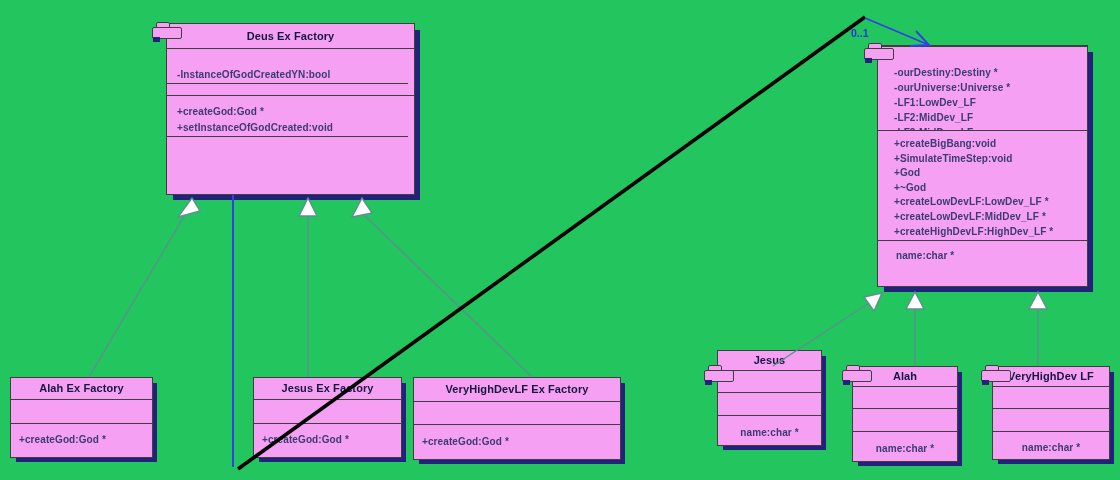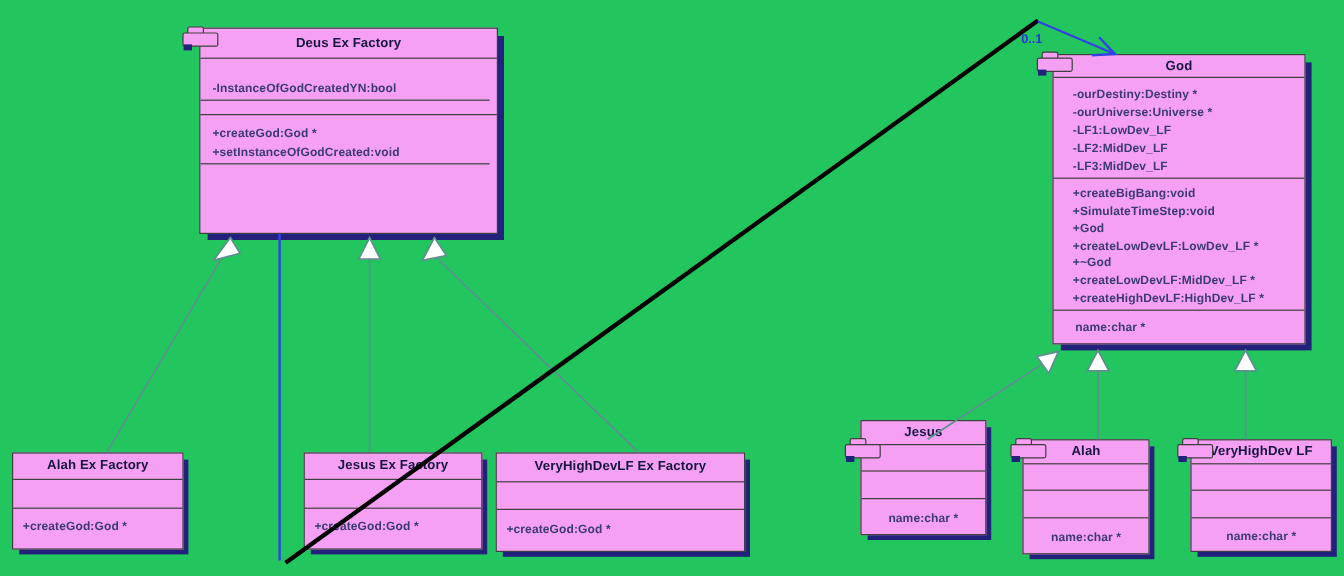--- a/index.html
+++ b/index.html
@@ -53,34 +53,33 @@
       <div class="m ul-full">+setInstanceOfGodCreated:void</div>
     </div>
   </div>
   <div class="icon" style="left:152px;top:22px">
     <i class="tab"></i>
     <i class="bar"></i>
     <i class="dot"></i>
   </div>
 
   <div class="cls" style="left:877px;top:45px;width:211px;height:242px">
-    <div class="title" style="height:18px;line-height:18px">God</div>
-    <div class="sec" style="height:84px;padding-top:7px;line-height:15px">
+    <div class="sec" style="height:84px;padding-top:18px;line-height:15px">
       <div class="m" style="padding-left:16px">-ourDestiny:Destiny *</div>
       <div class="m" style="padding-left:16px">-ourUniverse:Universe *</div>
       <div class="m" style="padding-left:16px">-LF1:LowDev_LF</div>
       <div class="m" style="padding-left:16px">-LF2:MidDev_LF</div>
       <div class="m" style="padding-left:16px">-LF3:MidDev_LF</div>
     </div>
     <div class="sec" style="height:110px;padding-top:6px;line-height:14.6px">
       <div class="m" style="padding-left:16px">+createBigBang:void</div>
       <div class="m" style="padding-left:16px">+SimulateTimeStep:void</div>
       <div class="m" style="padding-left:16px">+God</div>
+      <div class="m" style="padding-left:16px">+~God</div>
       <div class="m" style="padding-left:16px">+createLowDevLF:LowDev_LF *</div>
-      <div class="m" style="padding-left:16px">+~God</div>
       <div class="m" style="padding-left:16px">+createLowDevLF:MidDev_LF *</div>
       <div class="m" style="padding-left:16px">+createHighDevLF:HighDev_LF *</div>
     </div>
     <div class="sec" style="height:30px;padding-top:7px;line-height:15px">
       <div class="m" style="padding-left:18px">name:char *</div>
     </div>
   </div>
   <div class="icon" style="left:864px;top:43px">
     <i class="tab"></i>
     <i class="bar"></i>

